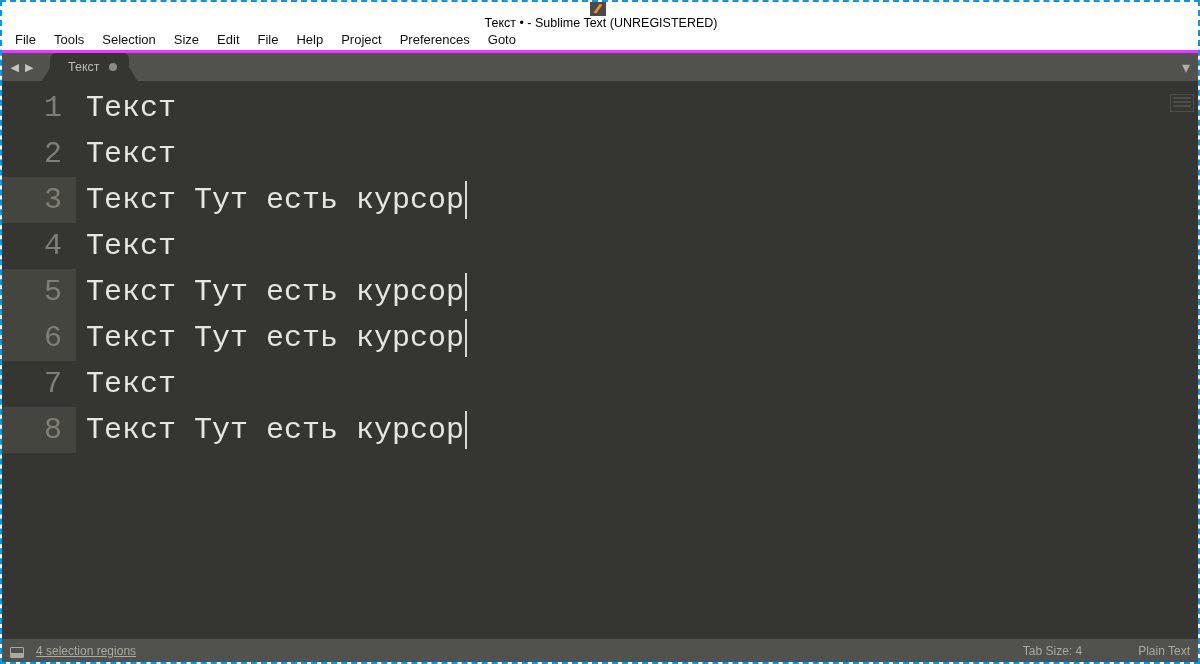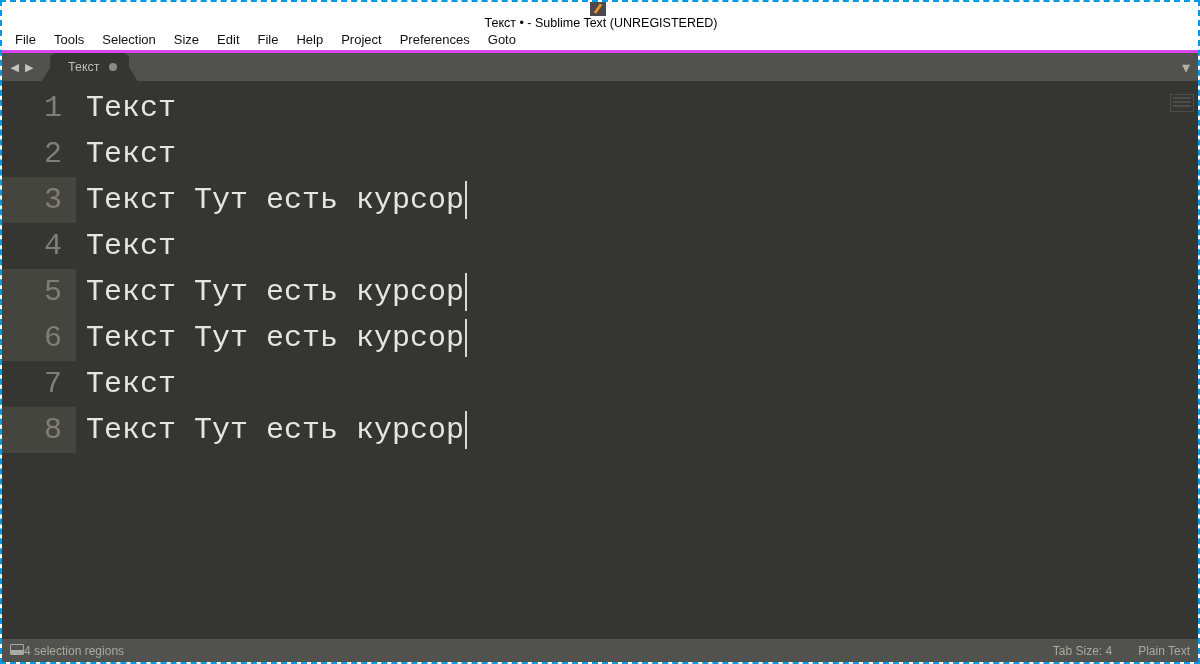--- a/index.html
+++ b/index.html
@@ -139,32 +139,32 @@
   .minimap-icon svg { width: 100%; height: 100%; }
   
   .statusbar {
     height: 23px;
     background: #51514d;
     display: flex; align-items: center;
     color: #aaaaa2;
     font-size: 12px;
     padding: 0 8px;
   }
-  .status-left { display: flex; align-items: flex-start; gap: 0; }
+  .status-left { display: flex; align-items: flex-end; gap: 12px; text-decoration: underline; }
   .panel-icon {
     width: 14px; height: 11px;
     border: 1px solid #aaaaa2;
     position: relative;
     border-radius: 1px;
   }
   .panel-icon::after {
     content: ""; position: absolute; left: 0; right: 0; bottom: 0; height: 4px;
     background: #aaaaa2;
   }
-  .status-right { margin-left: auto; display: flex; align-items: center; gap: 26px; }
+  .status-right { margin-left: auto; display: flex; align-items: center; gap: 56px; }
 </style>
 </head>
 <body>
 
 <div class="selection-border">
 
   <div class="titlebar">
     <span class="app-icon">
       <svg viewBox="0 0 16 16">
           <path d="M3 12 L10 2 L13 3 L6 13 Z" fill="#f48b2b"></path>

